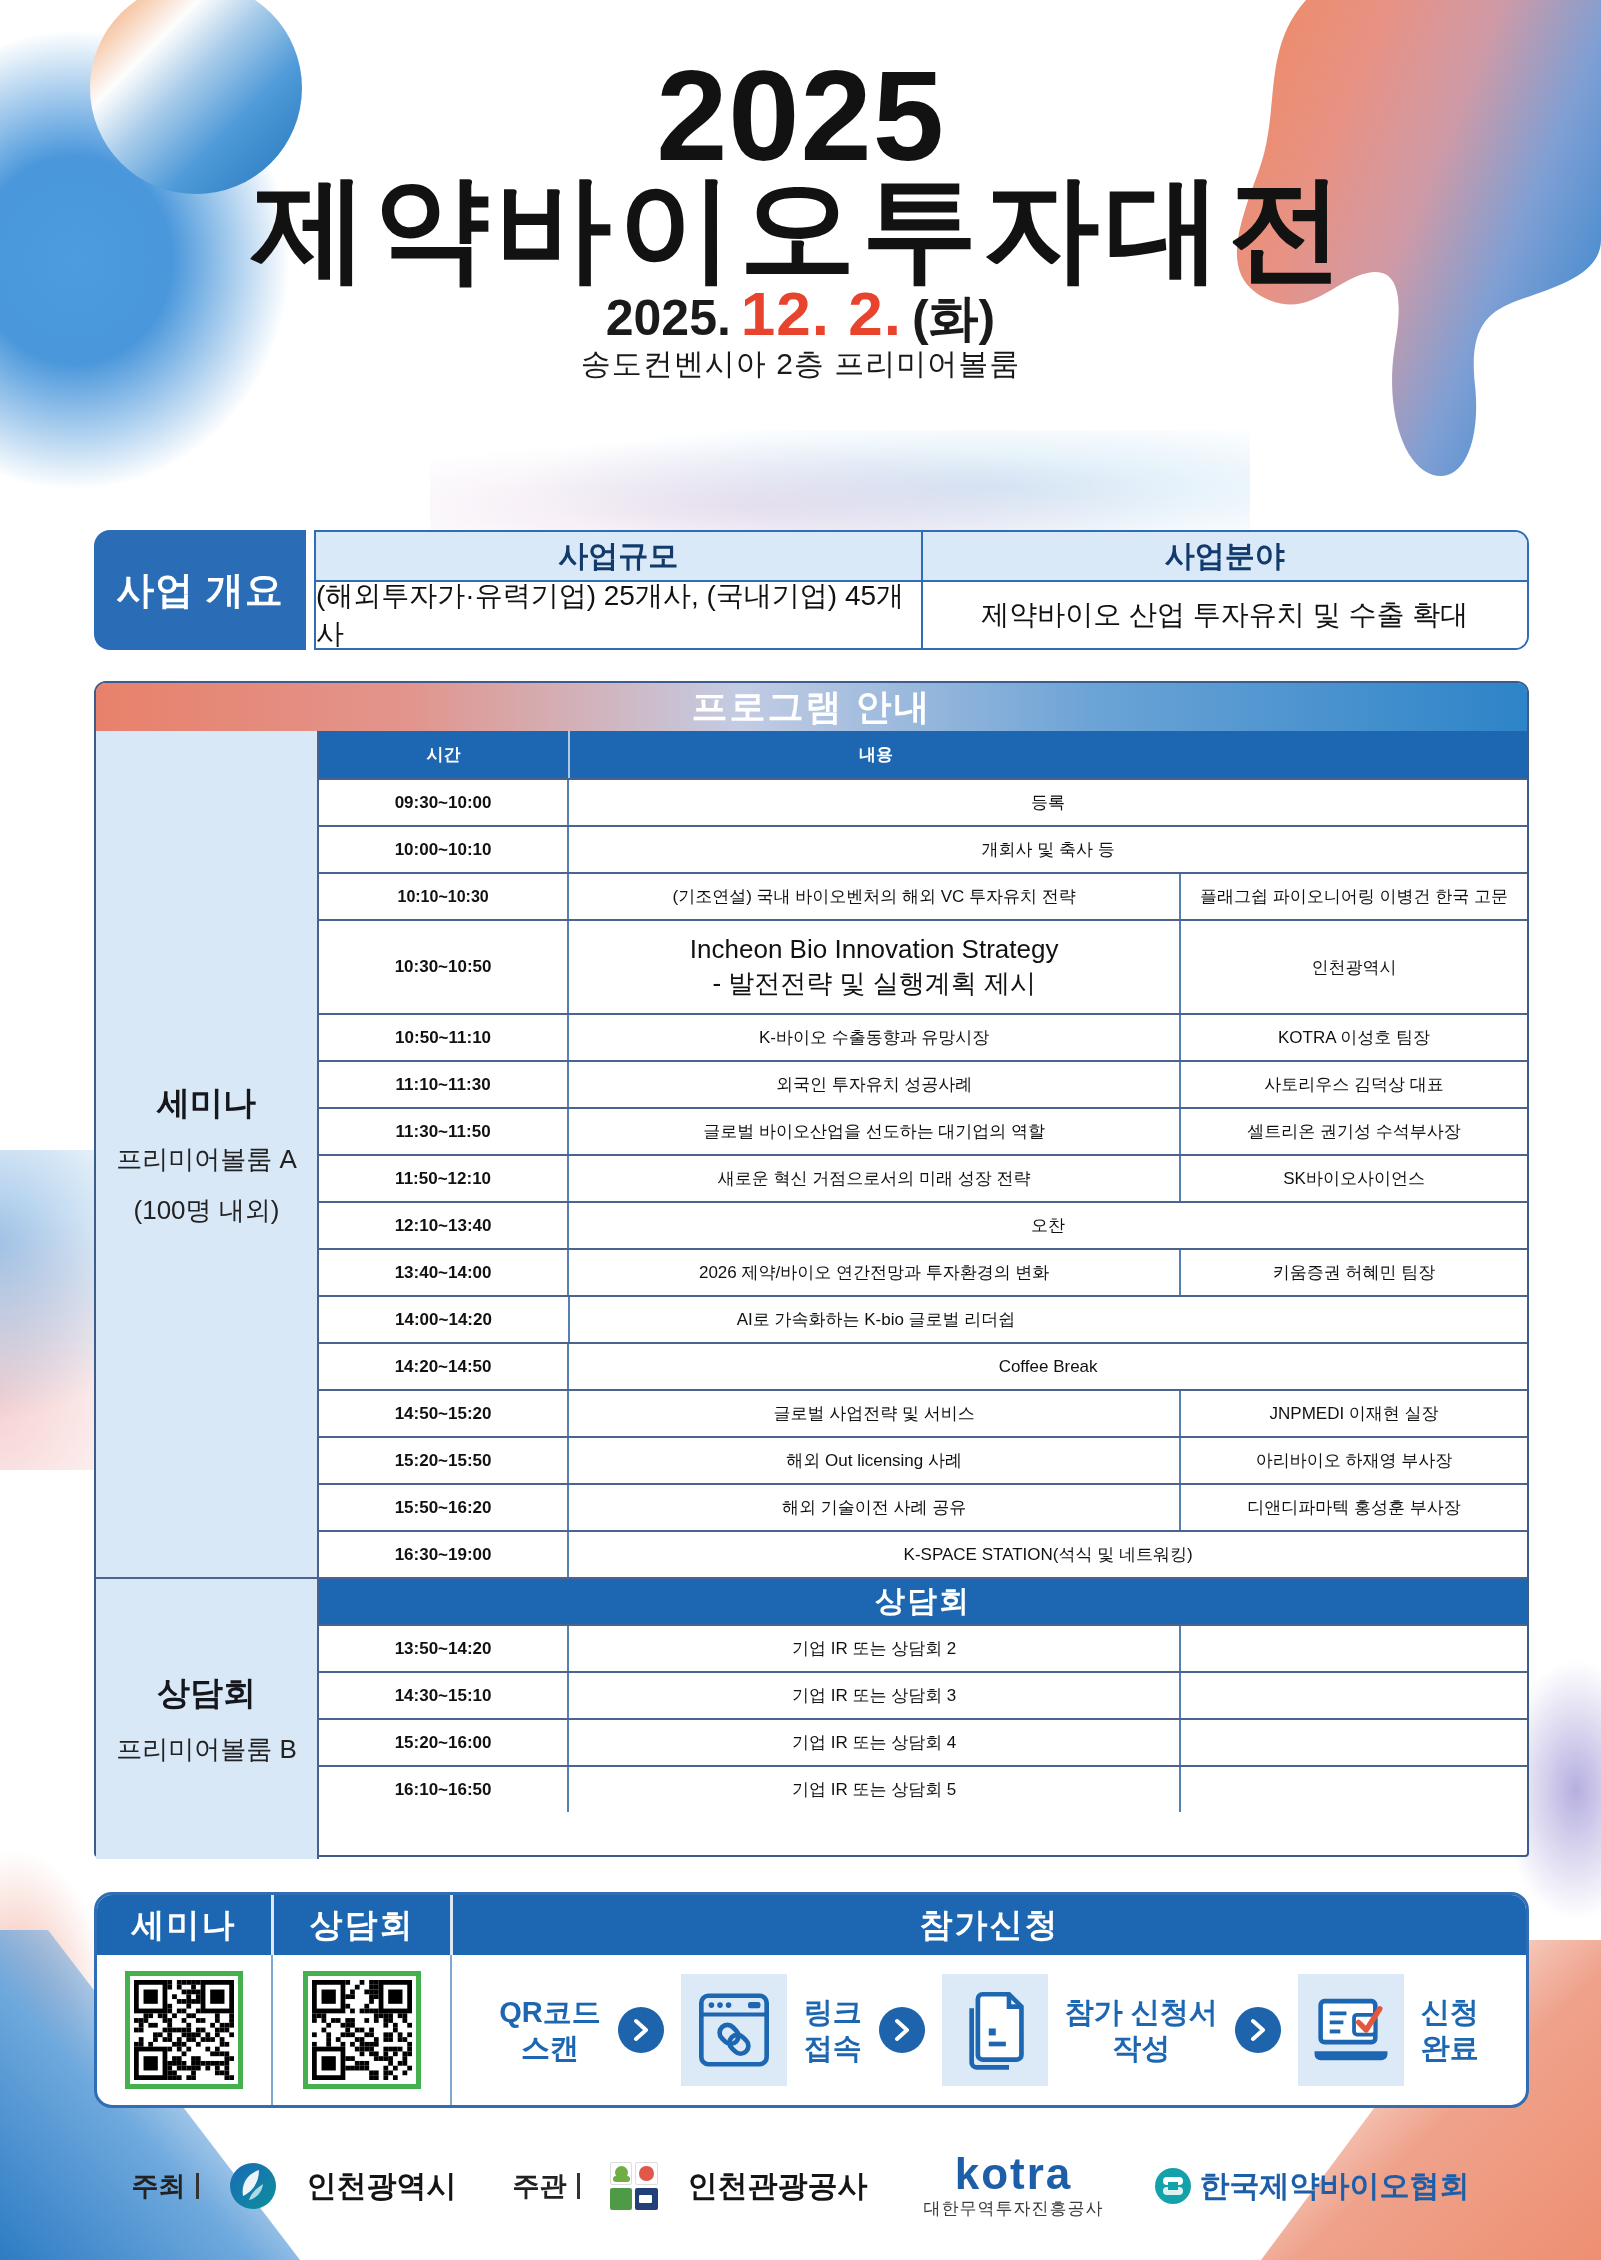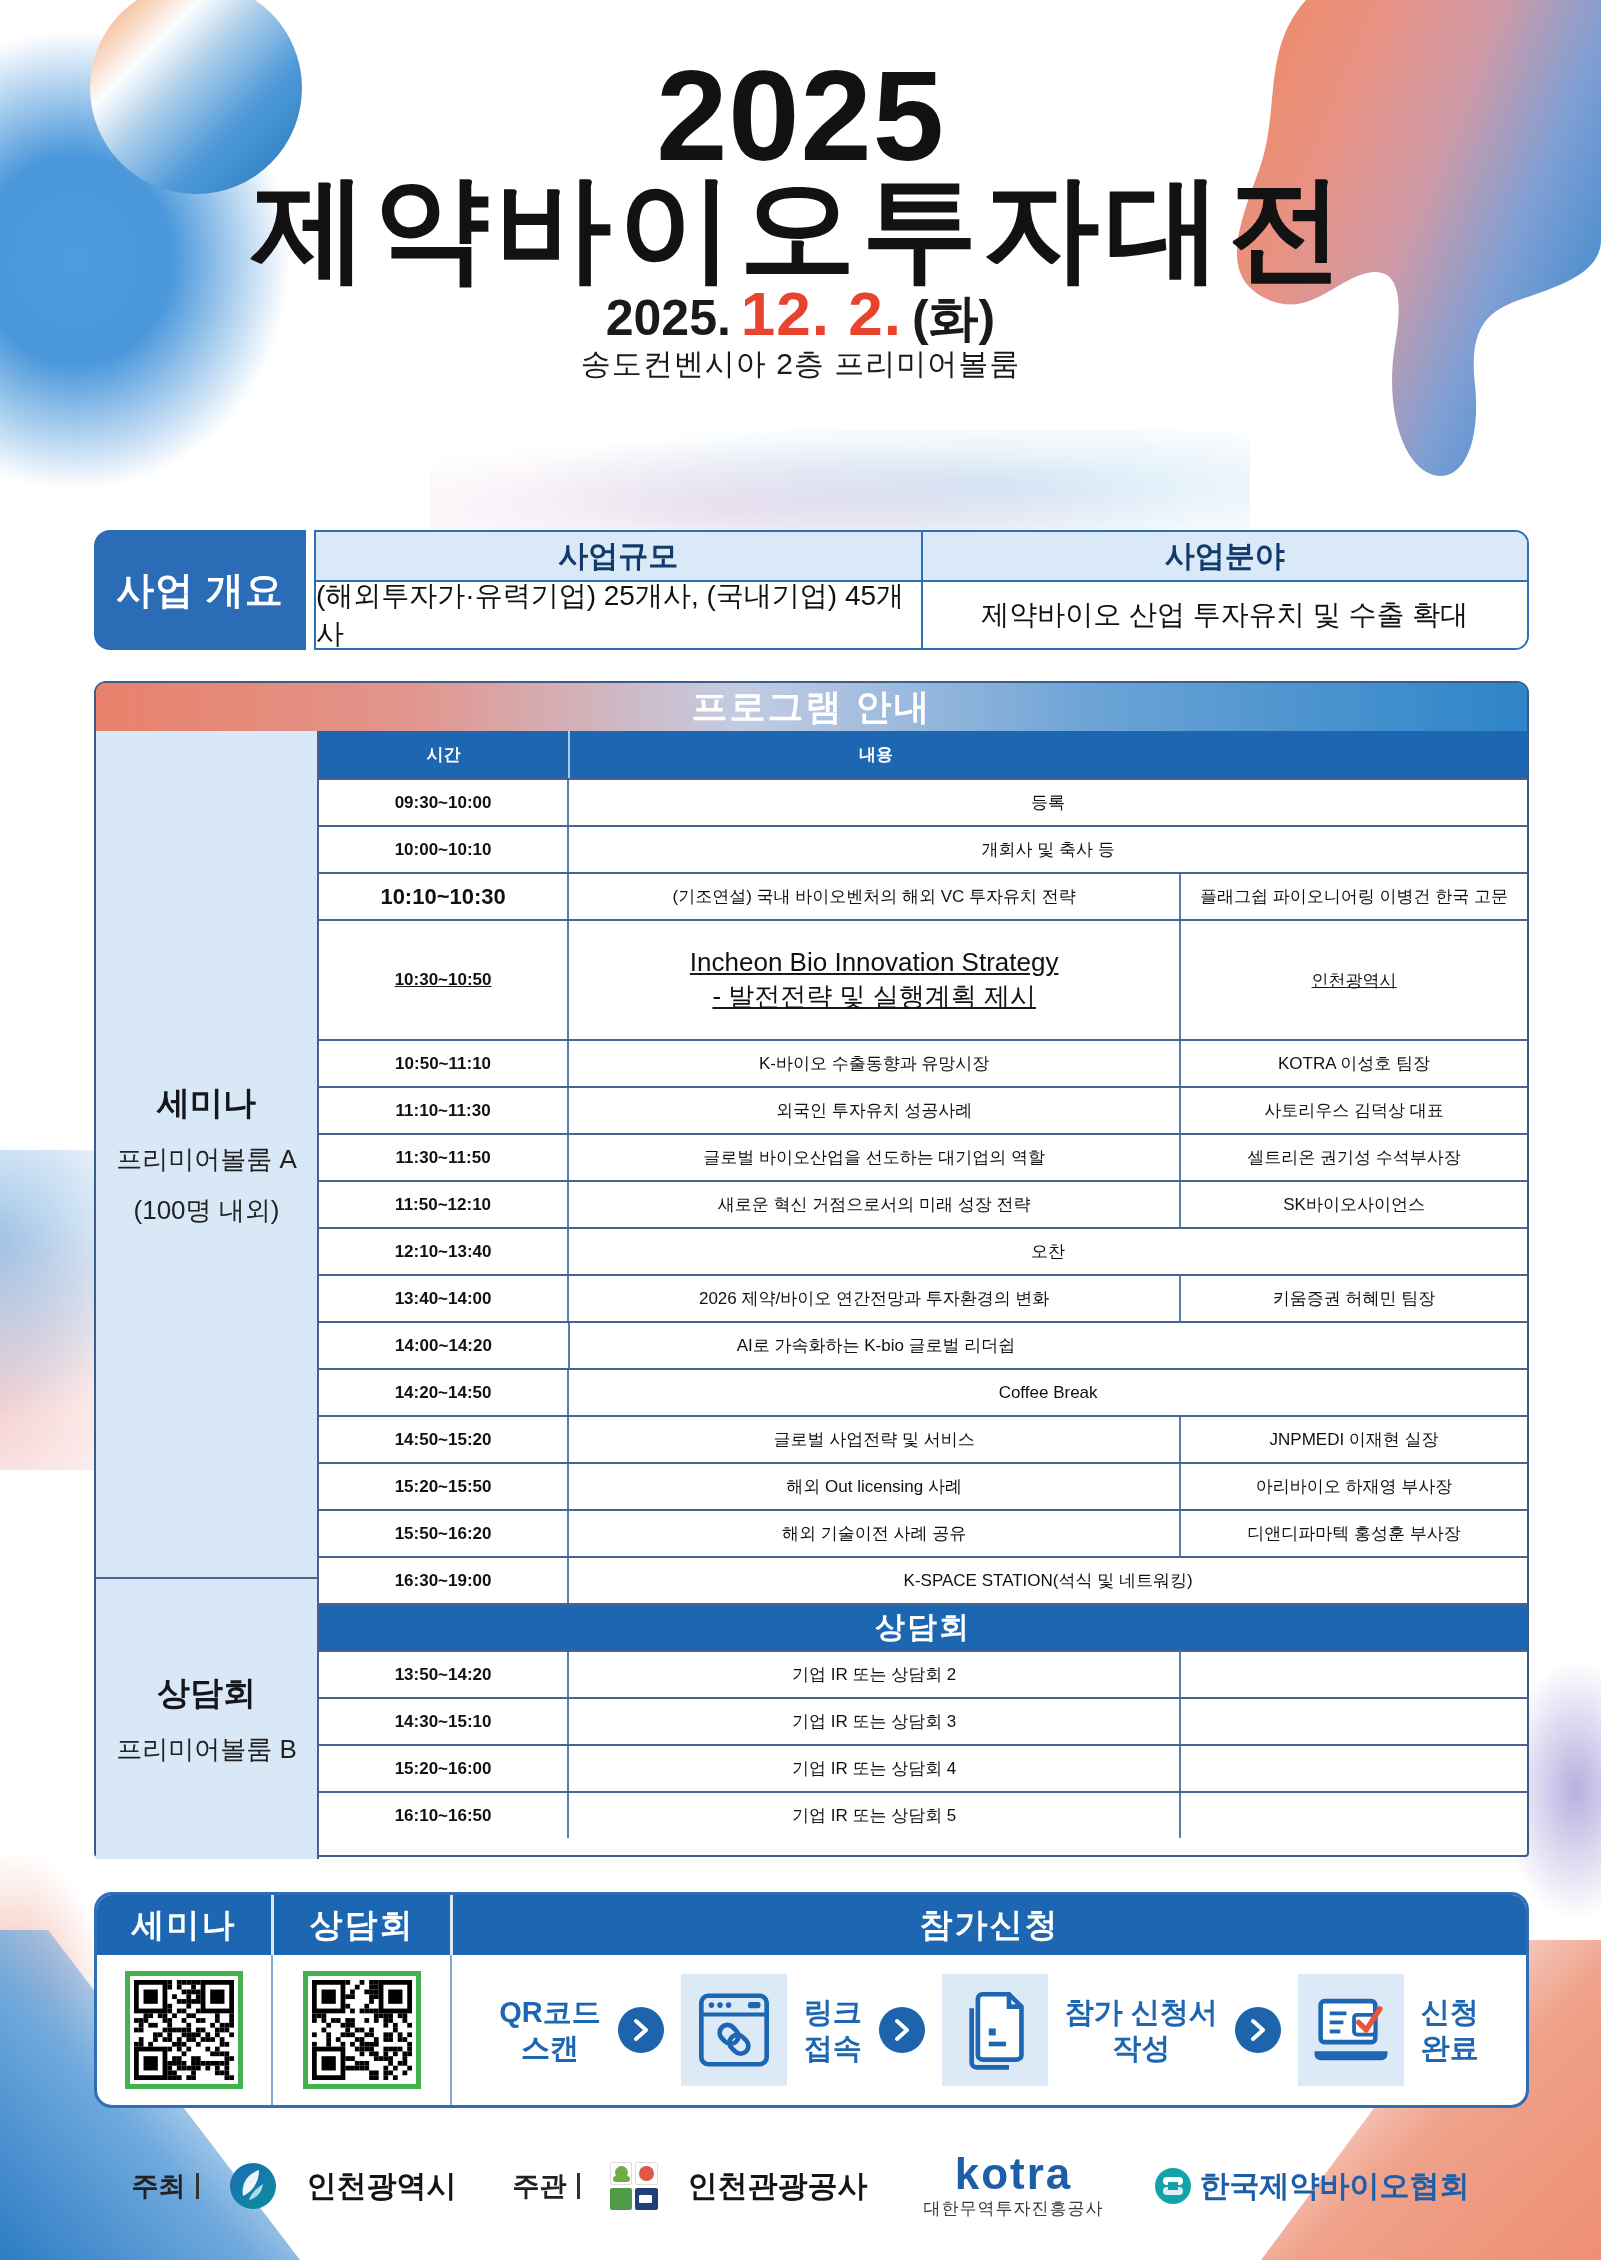--- a/index.html
+++ b/index.html
@@ -82,21 +82,21 @@
   .ptable { position:absolute; left:94px; top:681px; width:1435px; height:1176px;
     border:2px solid #3c5c8c; border-radius:12px 12px 4px 4px; background:#fff; }
   .pband { height:48px; border-radius:9px 9px 0 0;
     background:linear-gradient(90deg,#e8816b 0%,#e2958d 22%,#c3cce3 45%,#6ba3d6 70%,#2d84c8 100%);
     color:#fff; font-size:36px; font-weight:800; display:flex; align-items:center; justify-content:center;
     letter-spacing:2px; }
   .prows { position:relative; margin-left:223px; }
   .prow { display:flex; border-top:2px solid #4a648f; }
   .prow.first { border-top:none; }
   .prow { height:47px; }
-  .prow.tall { height:120px;text-decoration:underline; }
+  .prow.tall { height:94px; }
   .cell { display:flex; align-items:center; justify-content:center; text-align:center;
     white-space:nowrap; overflow:visible; }
   .cell.multi { white-space:pre-line; line-height:1.3; }
   .cell.time { width:249px; font-size:27px; font-weight:600; color:#111; }
   .cell.content { width:614px; font-size:26px; font-weight:500; color:#111; border-left:2px solid #5580b0; }
   .cell.content.span { width:963px; }
   .cell.presenter { width:349px; font-size:25px; font-weight:500; color:#111; border-left:2px solid #5580b0; }
   .phead { background:#1d67b2; }
   .phead .cell { color:#fff; font-weight:700; }
   .phead .cell.time { font-size:28px; }
@@ -232,21 +232,21 @@
 
       <div class="prow">
           <div class="cell time" style="font-size: 17px;">09:30~10:00</div>
           <div class="cell content span" style="font-size: 17px;">등록</div>
         </div>
         <div class="prow">
           <div class="cell time" style="font-size: 17px;">10:00~10:10</div>
           <div class="cell content span" style="font-size: 17px;">개회사 및 축사 등</div>
         </div>
         <div class="prow">
-          <div class="cell time" style="font-size: 22px;">10:10~10:30</div>
+          <div class="cell time" style="font-size: 16px;">10:10~10:30</div>
           <div class="cell content" style="font-size: 17px;">(기조연설) 국내 바이오벤처의 해외 VC 투자유치 전략</div>
           <div class="cell presenter" style="font-size: 17px;">플래그쉽 파이오니어링 이병건 한국 고문</div>
         </div>
         <div class="prow tall">
           <div class="cell time" style="font-size: 17px;">10:30~10:50</div>
           <div class="cell content multi">Incheon Bio Innovation Strategy
 - 발전전략 및 실행계획 제시</div>
           <div class="cell presenter" style="font-size: 17px;">인천광역시</div>
         </div>
         <div class="prow">

